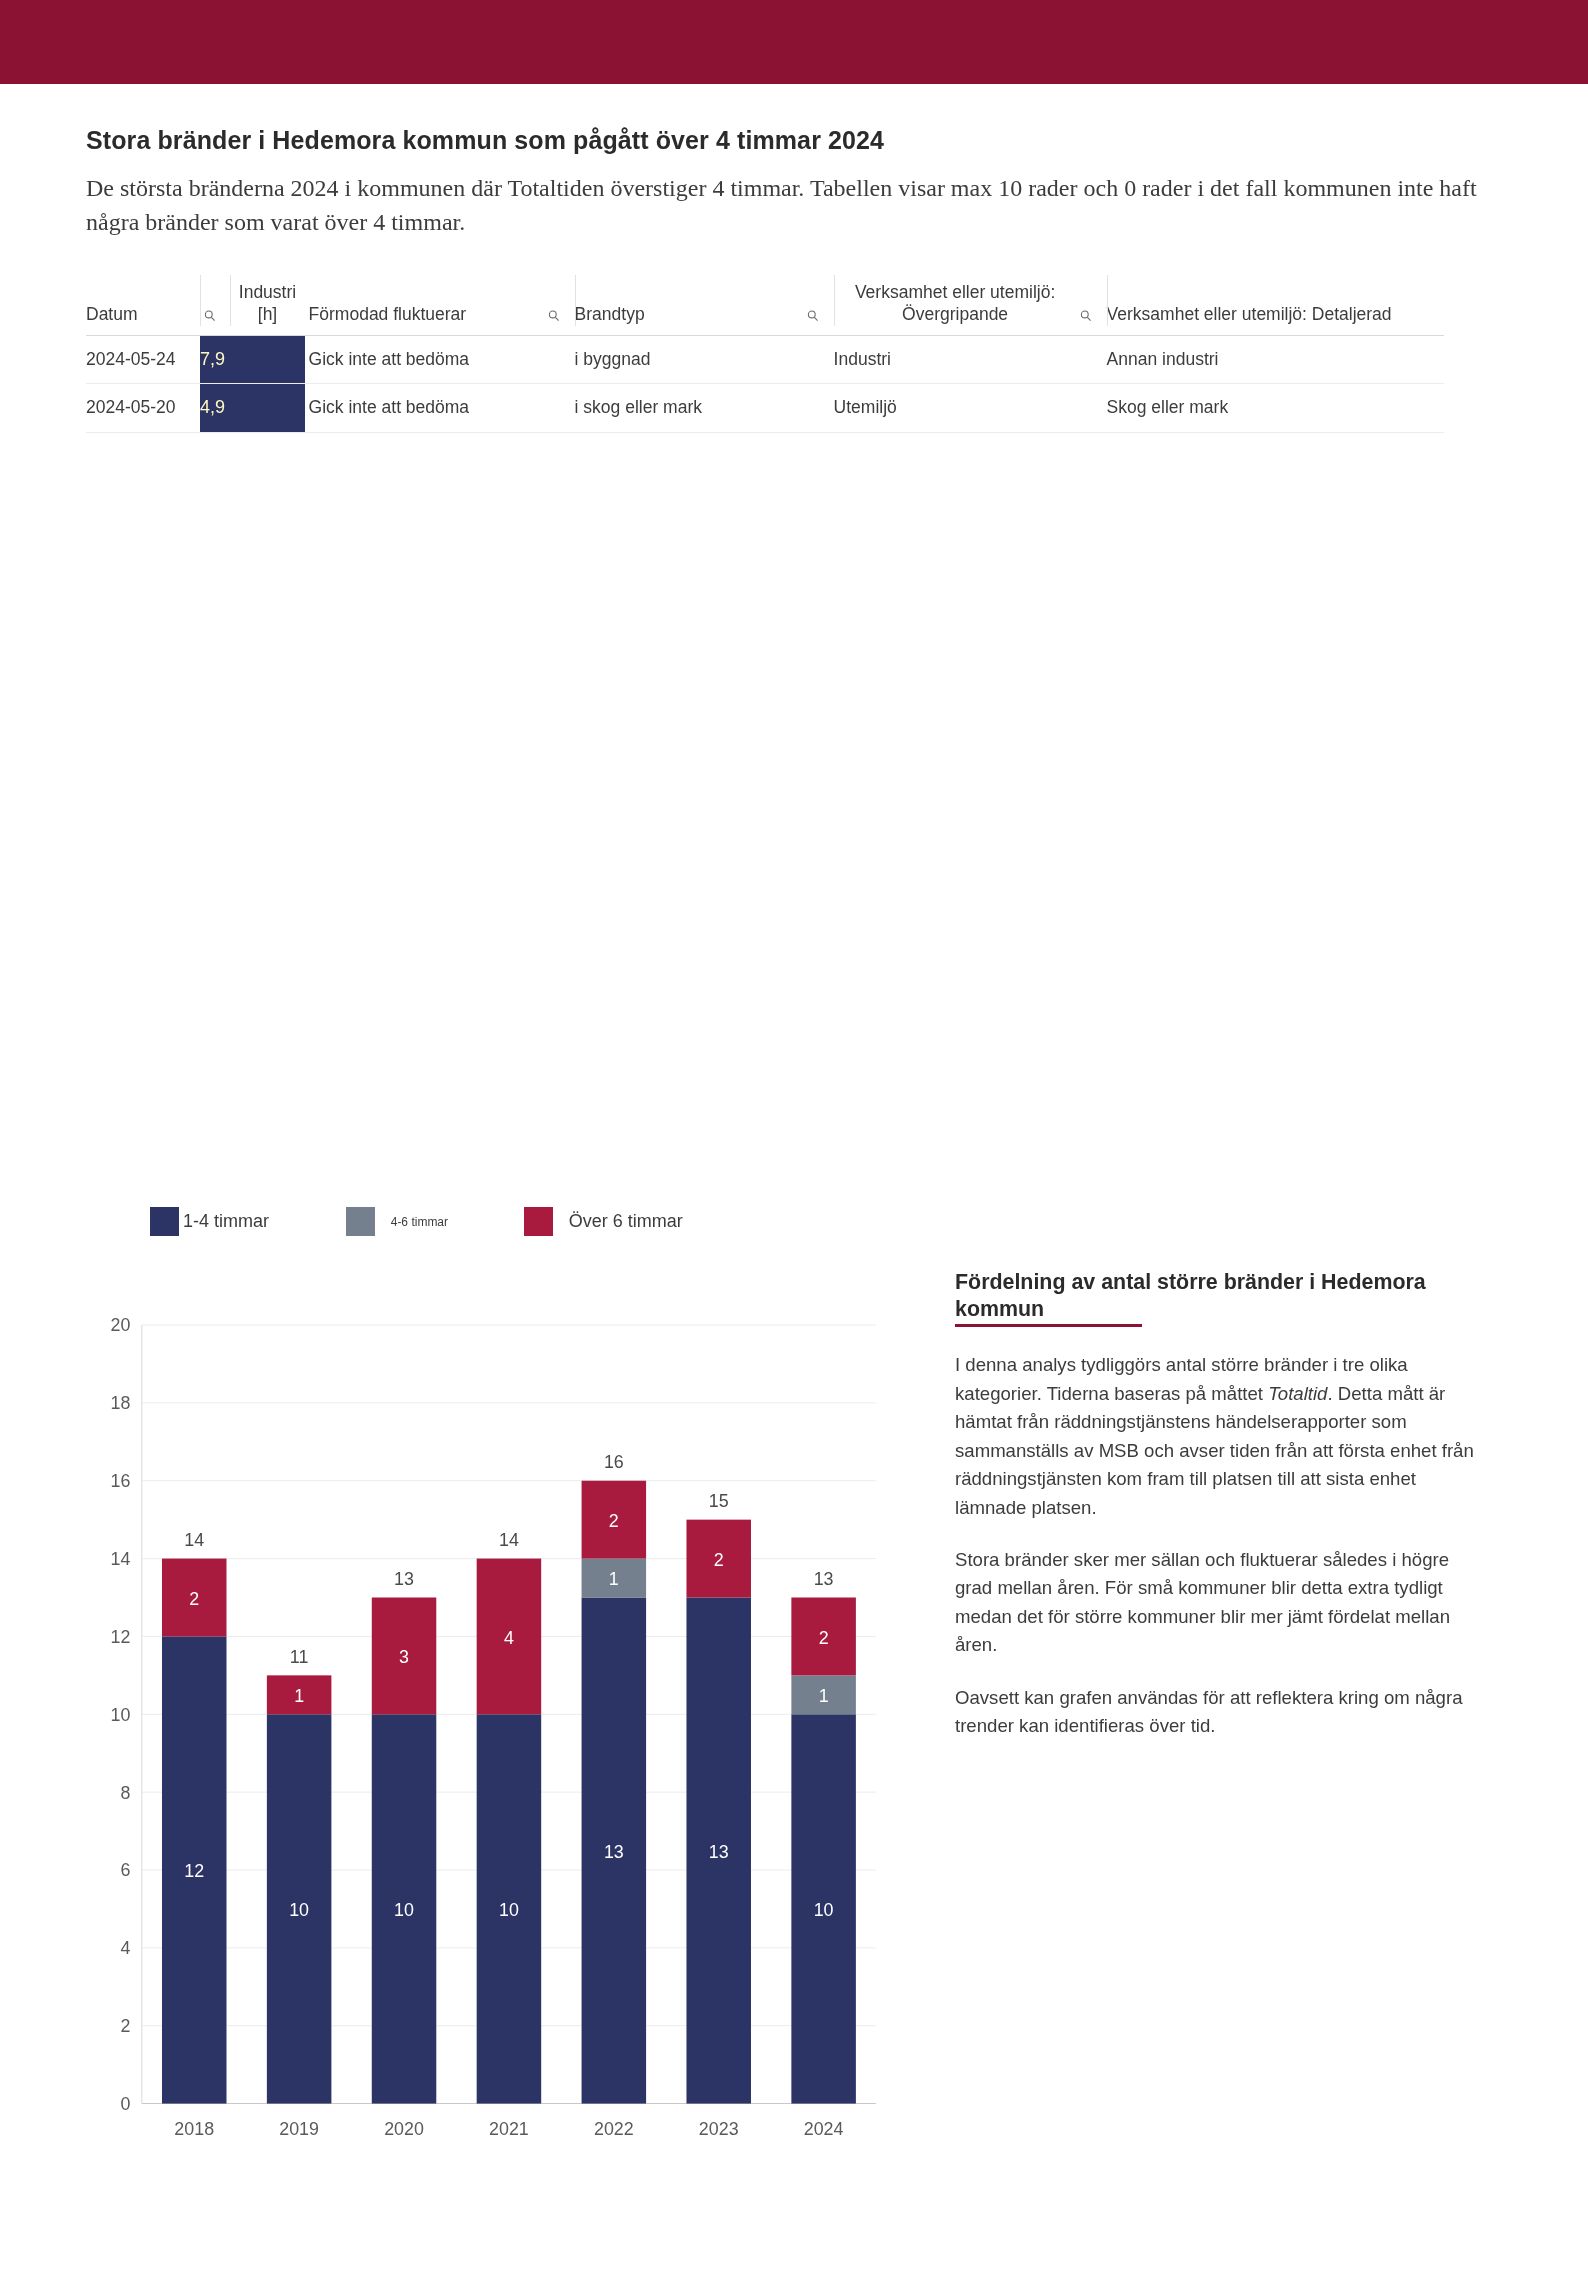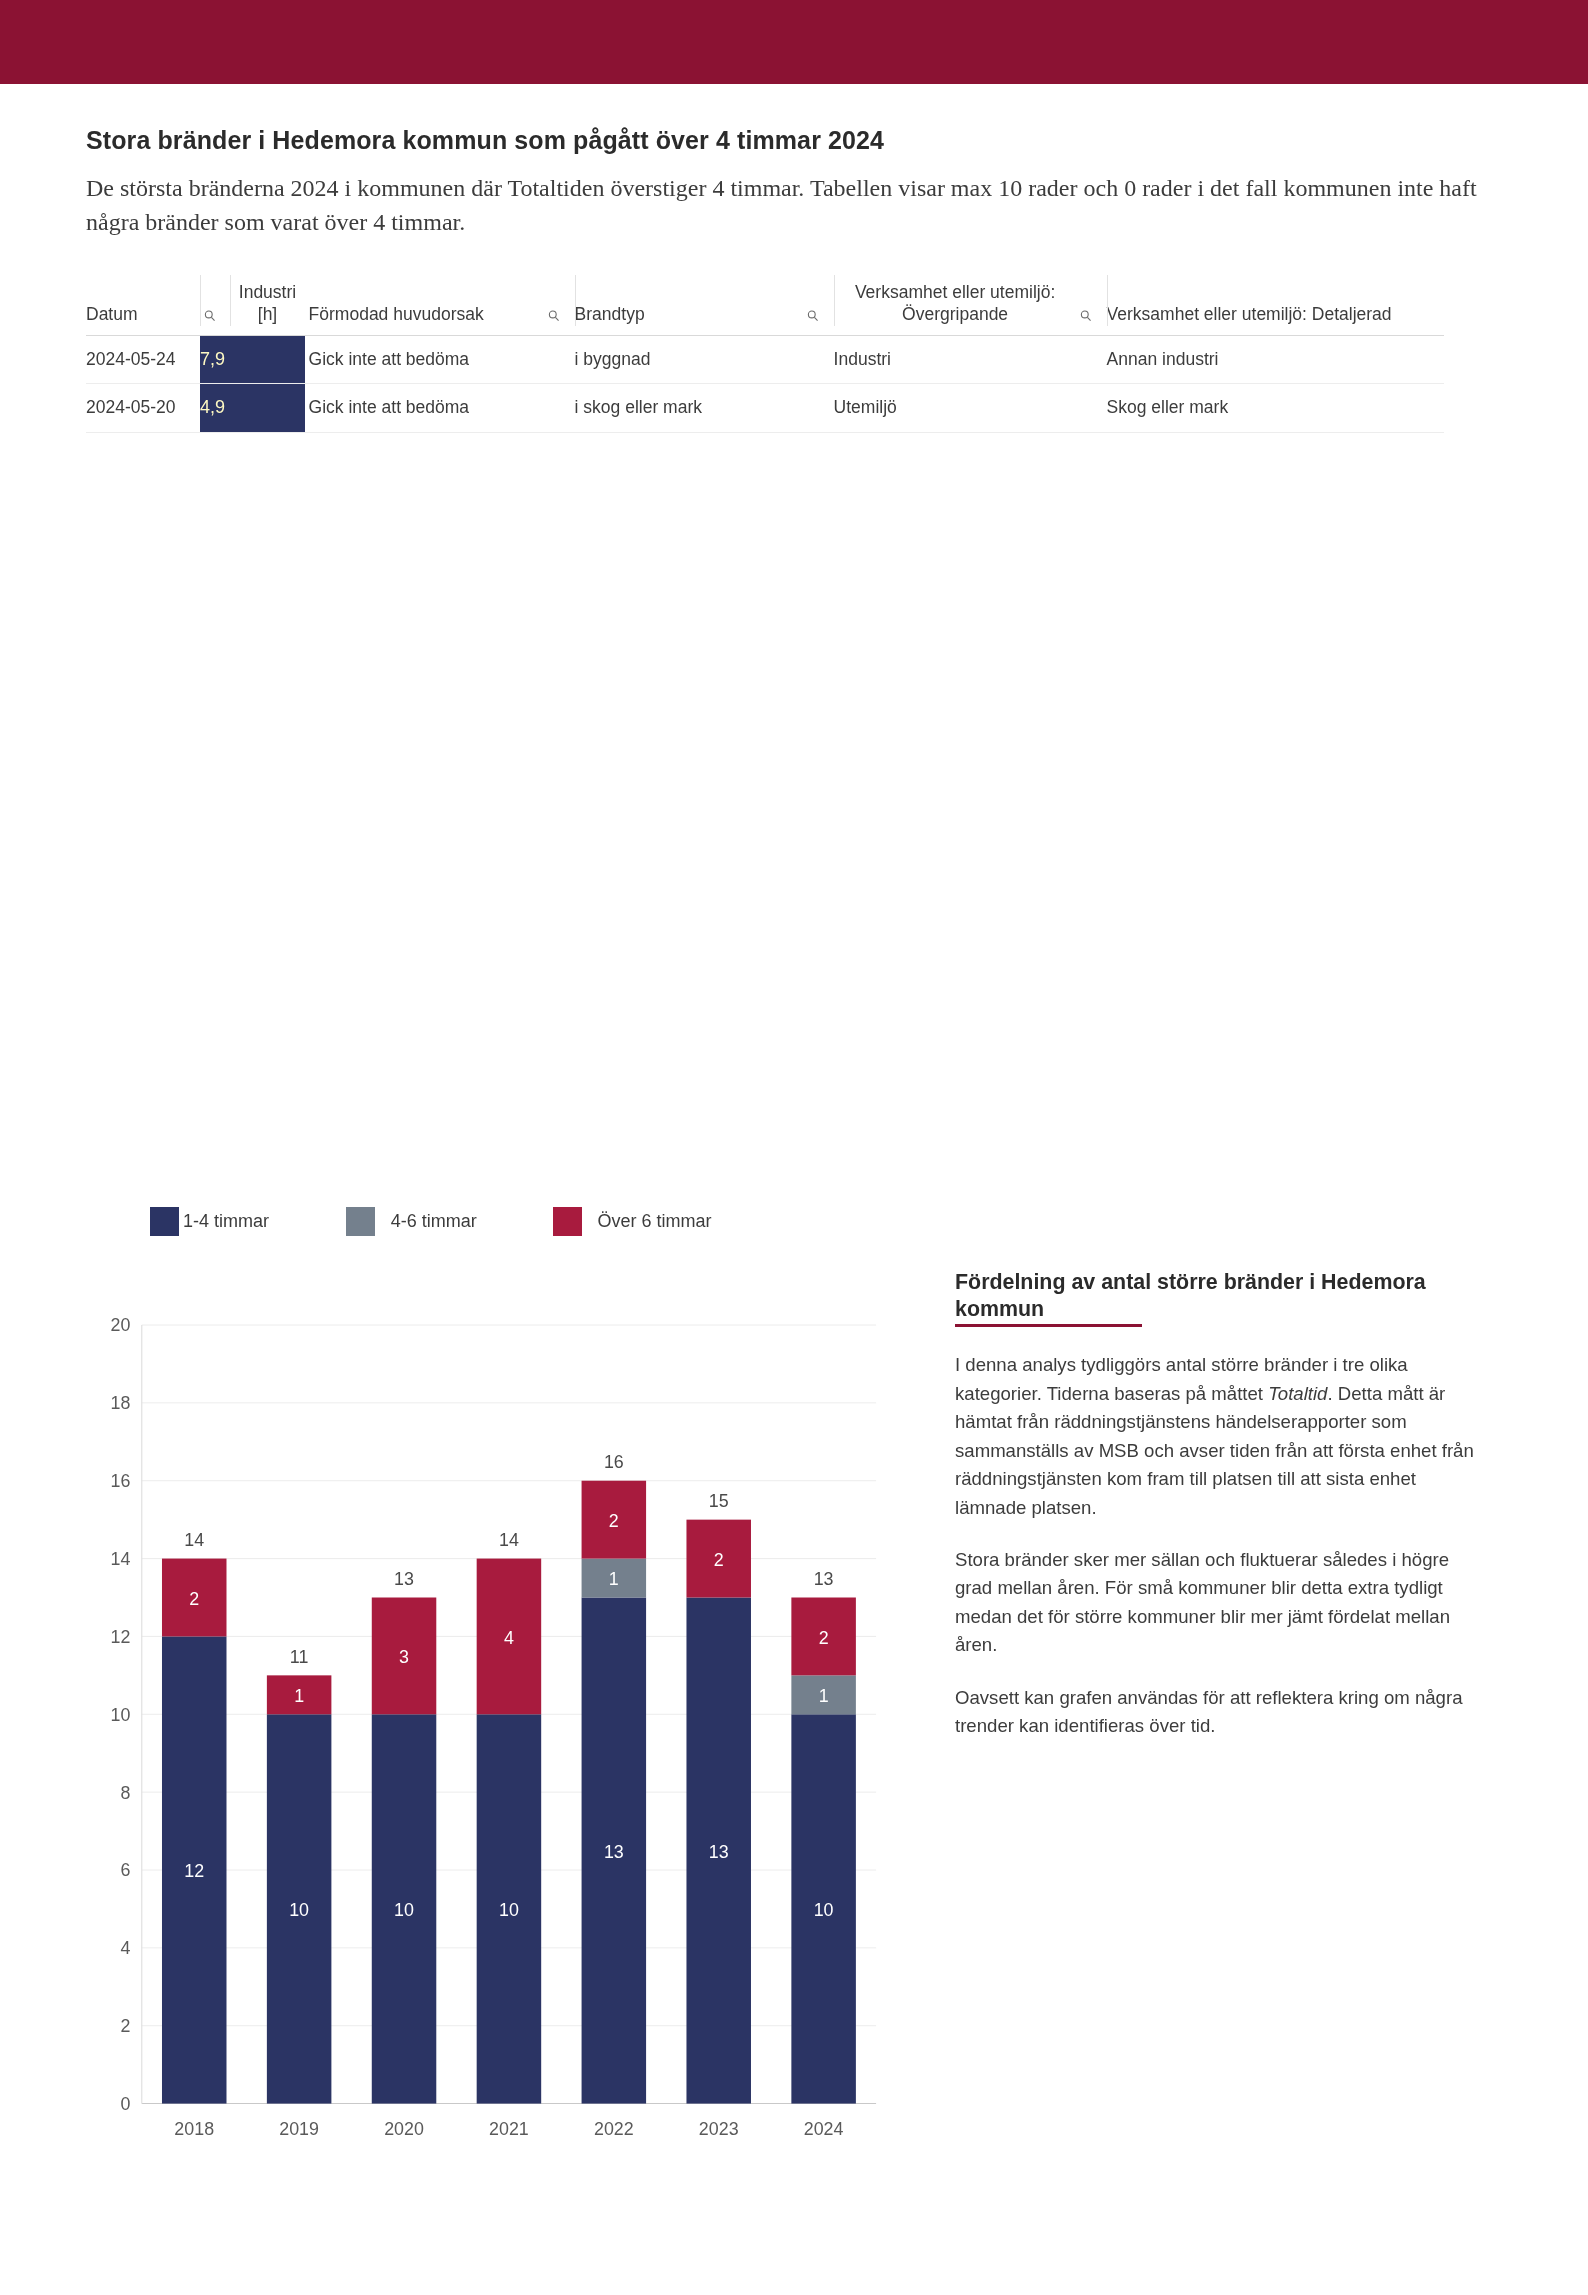--- a/index.html
+++ b/index.html
@@ -113,21 +113,21 @@
         </th>
         <th class="th-right">
           <span class="vline"></span>
           <div class="th-inner">
               <span class="th-txt">Industri [h]</span>
             </div>
         </th>
         <th></th>
         <th>
           <div class="th-inner">
-              <span class="th-txt">Förmodad huvudorsak</span>
+              <span class="th-txt">Förmodad fluktuerar</span>
             </div>
         </th>
         <th>
           <div class="th-inner">
             <span class="srch">
               <svg viewBox="0 0 20 20" fill="none" stroke="#6b6b6b" stroke-width="1.6">
                   <circle cx="8.5" cy="8" r="5"></circle>
                   <line x1="12.4" y1="12.2" x2="17" y2="17"></line>
                 </svg>
             </span>
@@ -196,21 +196,21 @@
   </table>
 </div>
 
 <div id="legend" style="position:absolute;left:150px;top:1207px;display:flex;align-items:center;gap:0;">
     <div style="display: flex; align-items: center; margin-left: 0px;">
       <span style="width: 29px; height: 29px; background: rgb(43, 52, 100); display: inline-block;"></span>
       <span style="margin-left: 4px; font-size: 18px; color: rgb(60, 60, 60); white-space: nowrap;">1-4 timmar</span>
     </div>
     <div style="display: flex; align-items: center; margin-left: 77px;">
       <span style="width: 29px; height: 29px; background: rgb(116, 128, 141); display: inline-block;"></span>
-      <span style="margin-left: 15.7px; font-size: 18px; color: rgb(60, 60, 60); white-space: nowrap;">4-6 timmar</span>
+      <span style="margin-left: 15.7px; font-size: 12px; color: rgb(60, 60, 60); white-space: nowrap;">4-6 timmar</span>
     </div>
     <div style="display: flex; align-items: center; margin-left: 76px;">
       <span style="width: 29px; height: 29px; background: rgb(168, 27, 62); display: inline-block;"></span>
       <span style="margin-left: 15.7px; font-size: 18px; color: rgb(60, 60, 60); white-space: nowrap;">Över 6 timmar</span>
     </div>
   </div>
 
 <div id="chart" style="position:absolute;left:86px;top:1315px;width:793px;height:850px;"><svg width="793" height="850" viewBox="0 0 1110 1190">
       <text x="62" y="1113" text-anchor="end" font-family="&quot;Liberation Sans&quot;, sans-serif" font-size="25" fill="#5a5a5a">0</text>
       <line x1="78" x2="1106" y1="995" y2="995" stroke="#e4e4e4" stroke-width="1"></line>

